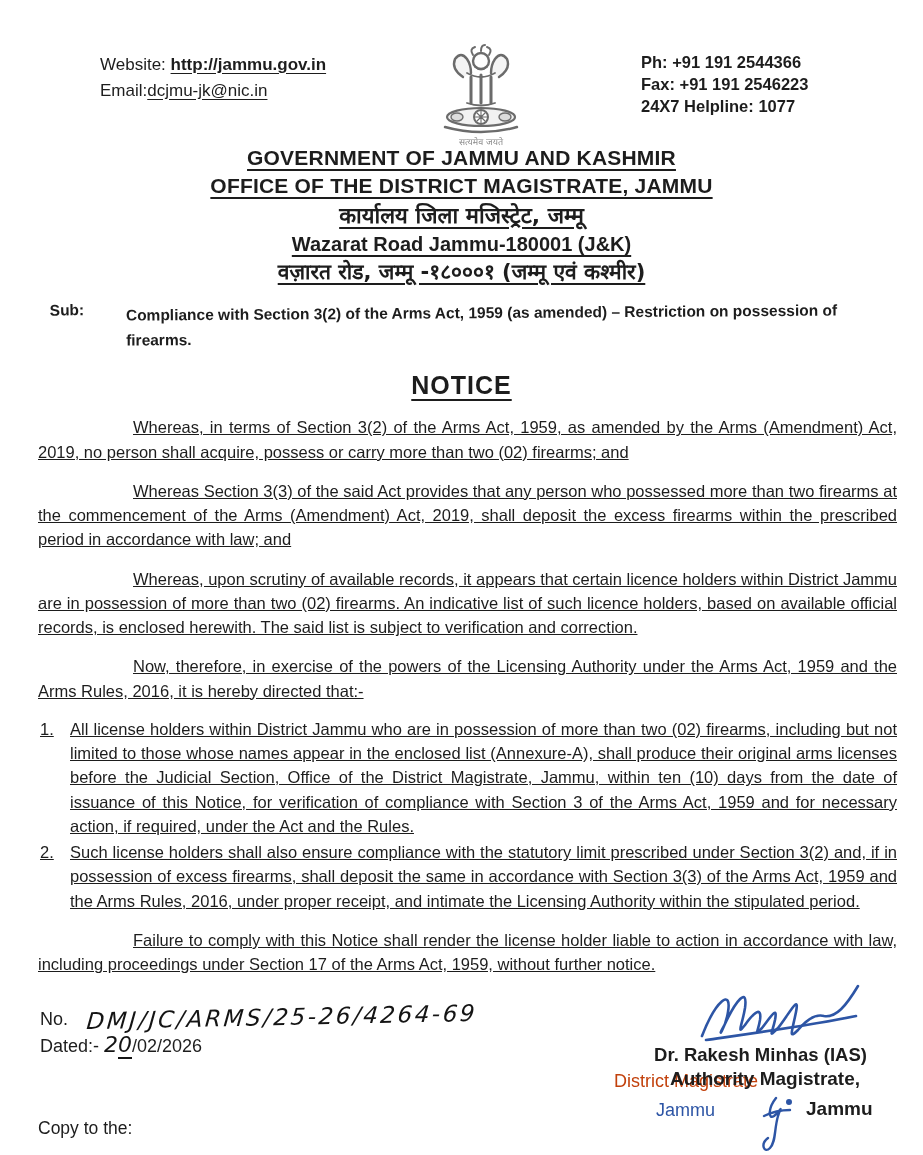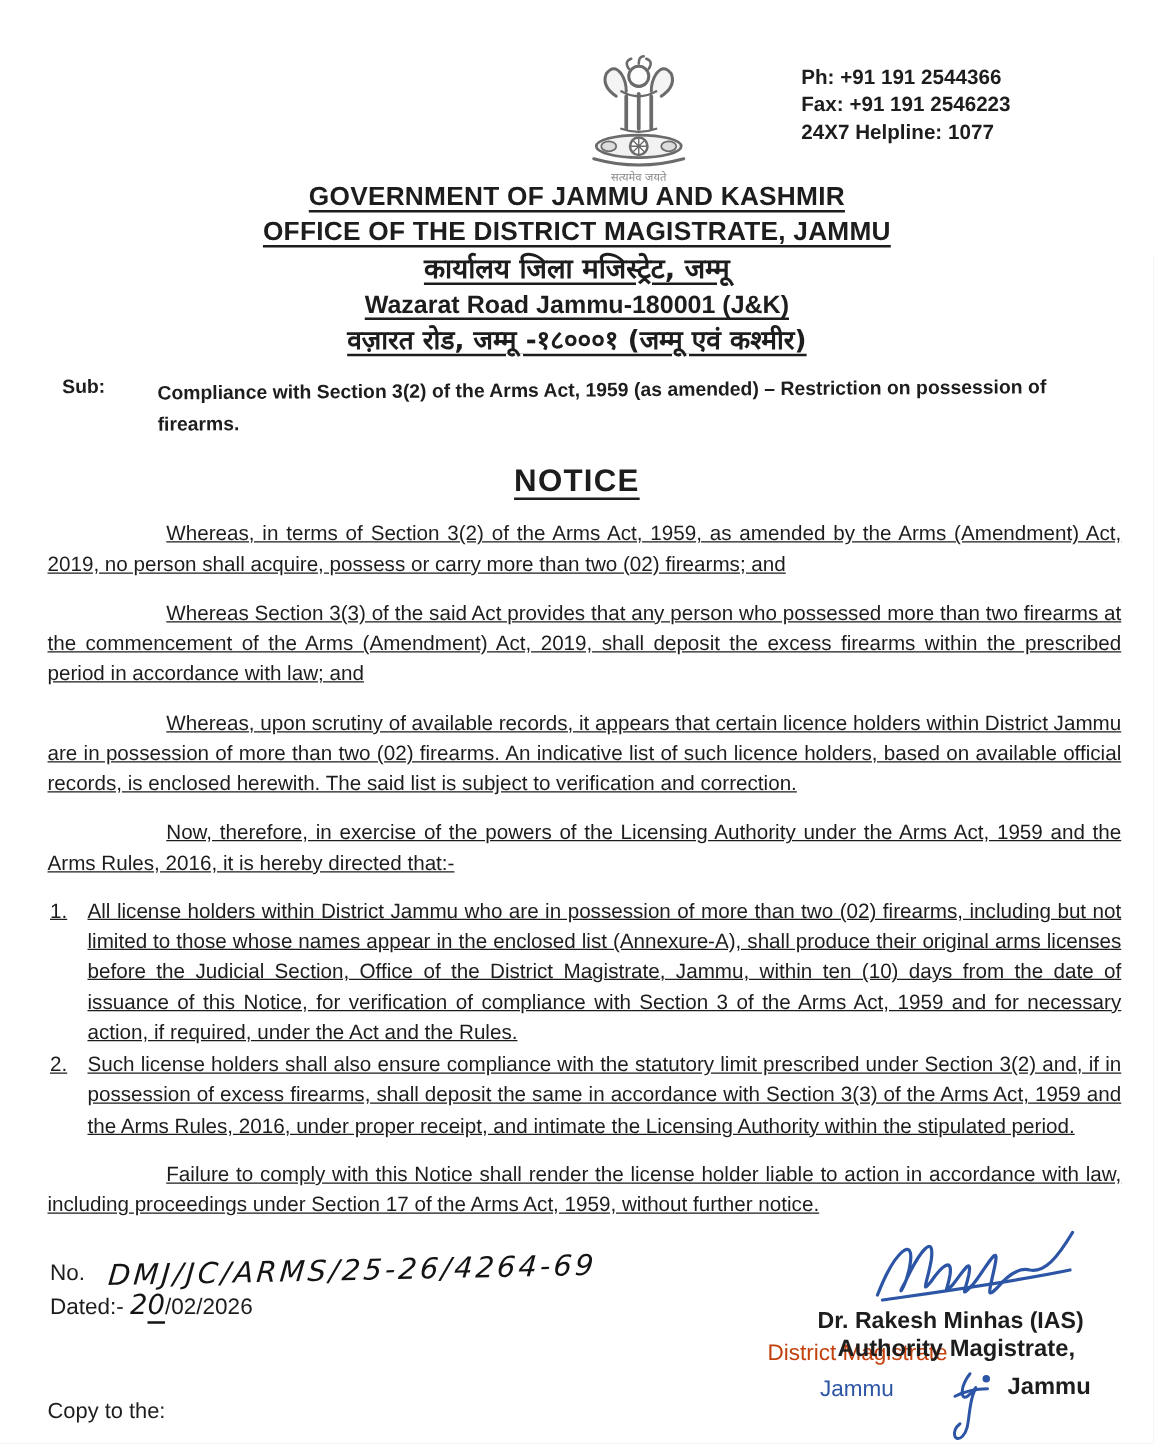--- a/index.html
+++ b/index.html
@@ -8,21 +8,21 @@
     font-family:"Liberation Sans",sans-serif;color:#1d1d1d;overflow:hidden;
     margin:0 auto;
   }
   
   .top-row{position:absolute;top:48px;left:0;width:100%;height:110px;}
   .contact-left{position:absolute;left:100px;top:4px;font-size:17px;line-height:1.5;}
   .contact-left .lbl{font-weight:400;}
   .contact-left .url{font-weight:700;text-decoration:underline;text-underline-offset:3px;}
   .contact-left .email{text-decoration:underline;text-underline-offset:3px;}
   .contact-right{position:absolute;left:641px;top:4px;font-size:16.5px;font-weight:700;line-height:1.32;}
-  .emblem-wrap{position:absolute;left:456px;top:-8px;width:110px;height:120px;text-align:center;}
+  .emblem-wrap{position:absolute;left:426px;top:-8px;width:110px;height:120px;text-align:center;}
   
   .letterhead{padding-top:144px;text-align:center;}
   .lh-line{font-weight:700;text-decoration:underline;text-underline-offset:4px;}
   .lh1{font-size:21px;line-height:1.35;letter-spacing:.2px;}
   .lh2{font-size:21px;line-height:1.35;letter-spacing:.2px;}
   .hindi{font-family:"DejaVu Sans",sans-serif;}
   .lh3{font-size:22px;line-height:1.4;}
   .lh4{font-size:20px;line-height:1.35;}
   .lh5{font-size:21px;line-height:1.4;}
   
@@ -60,20 +60,29 @@
   .stamp-place{position:absolute;left:48px;top:2px;color:#2d55a5;font-size:18px;}
   .initial-svg{position:absolute;left:148px;top:-4px;}
   .sig-place{position:absolute;left:198px;top:0;font-size:19px;font-weight:700;}
 </style>
 </head>
 <body>
 
 <div class="page">
 
   <div class="top-row">
+    <div class="contact-left">
+      <div>
+        <span class="lbl">Website:</span>
+        <span class="url">http://jammu.gov.in</span>
+      </div>
+      <div>
+        <span class="lbl">Email:</span><span class="email">dcjmu-jk@nic.in</span>
+      </div>
+    </div>
 
     <div class="emblem-wrap">
       <svg width="104" height="118" viewBox="0 0 104 112" xmlns="http://www.w3.org/2000/svg">
         <g fill="none" stroke="#6b6b6b" stroke-width="2.4" stroke-linecap="round">
 
           <circle cx="52" cy="18" r="8" fill="#fdfdfd"></circle>
           <path d="M44,12 q-4,-6 2,-8 M52,8 q0,-6 4,-6 M60,12 q4,-6 -2,-8" stroke-width="2"></path>
           <path d="M46,24 q6,5 12,0" stroke-width="1.6"></path>
 
           <path d="M34,34 q-12,-8 -8,-18 q6,-8 12,0 q4,6 4,14" fill="#f4f4f4"></path>

